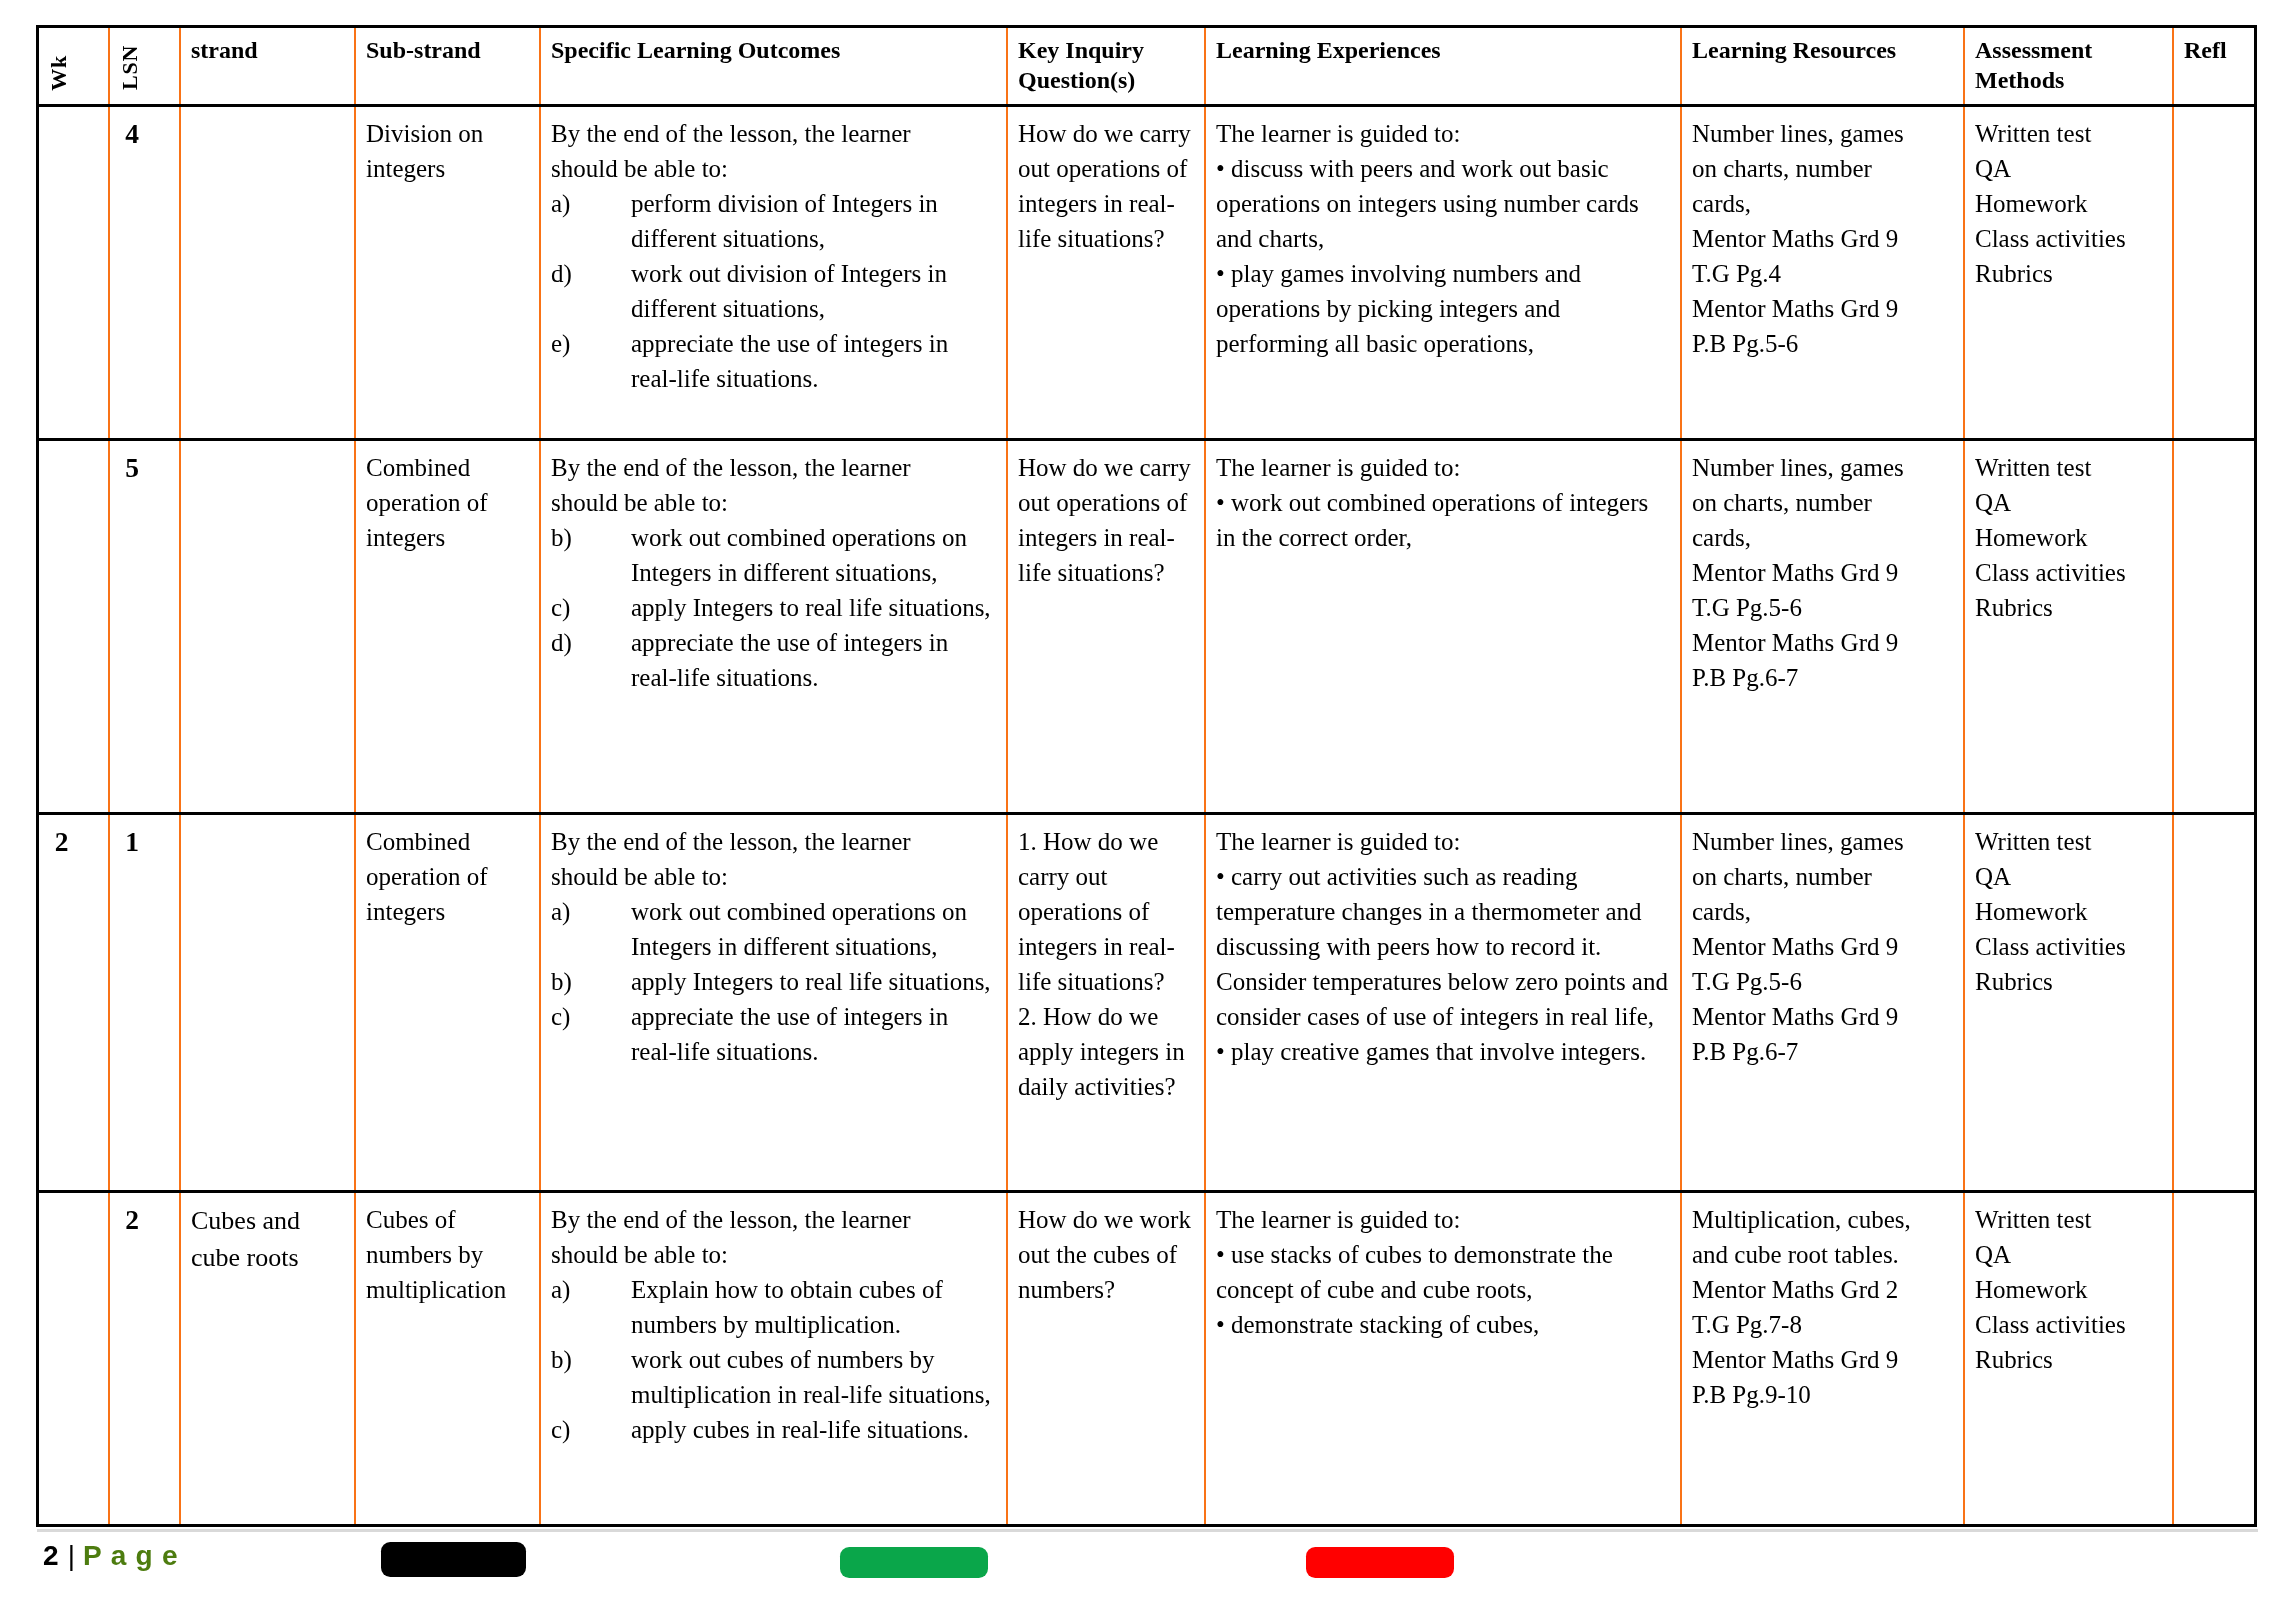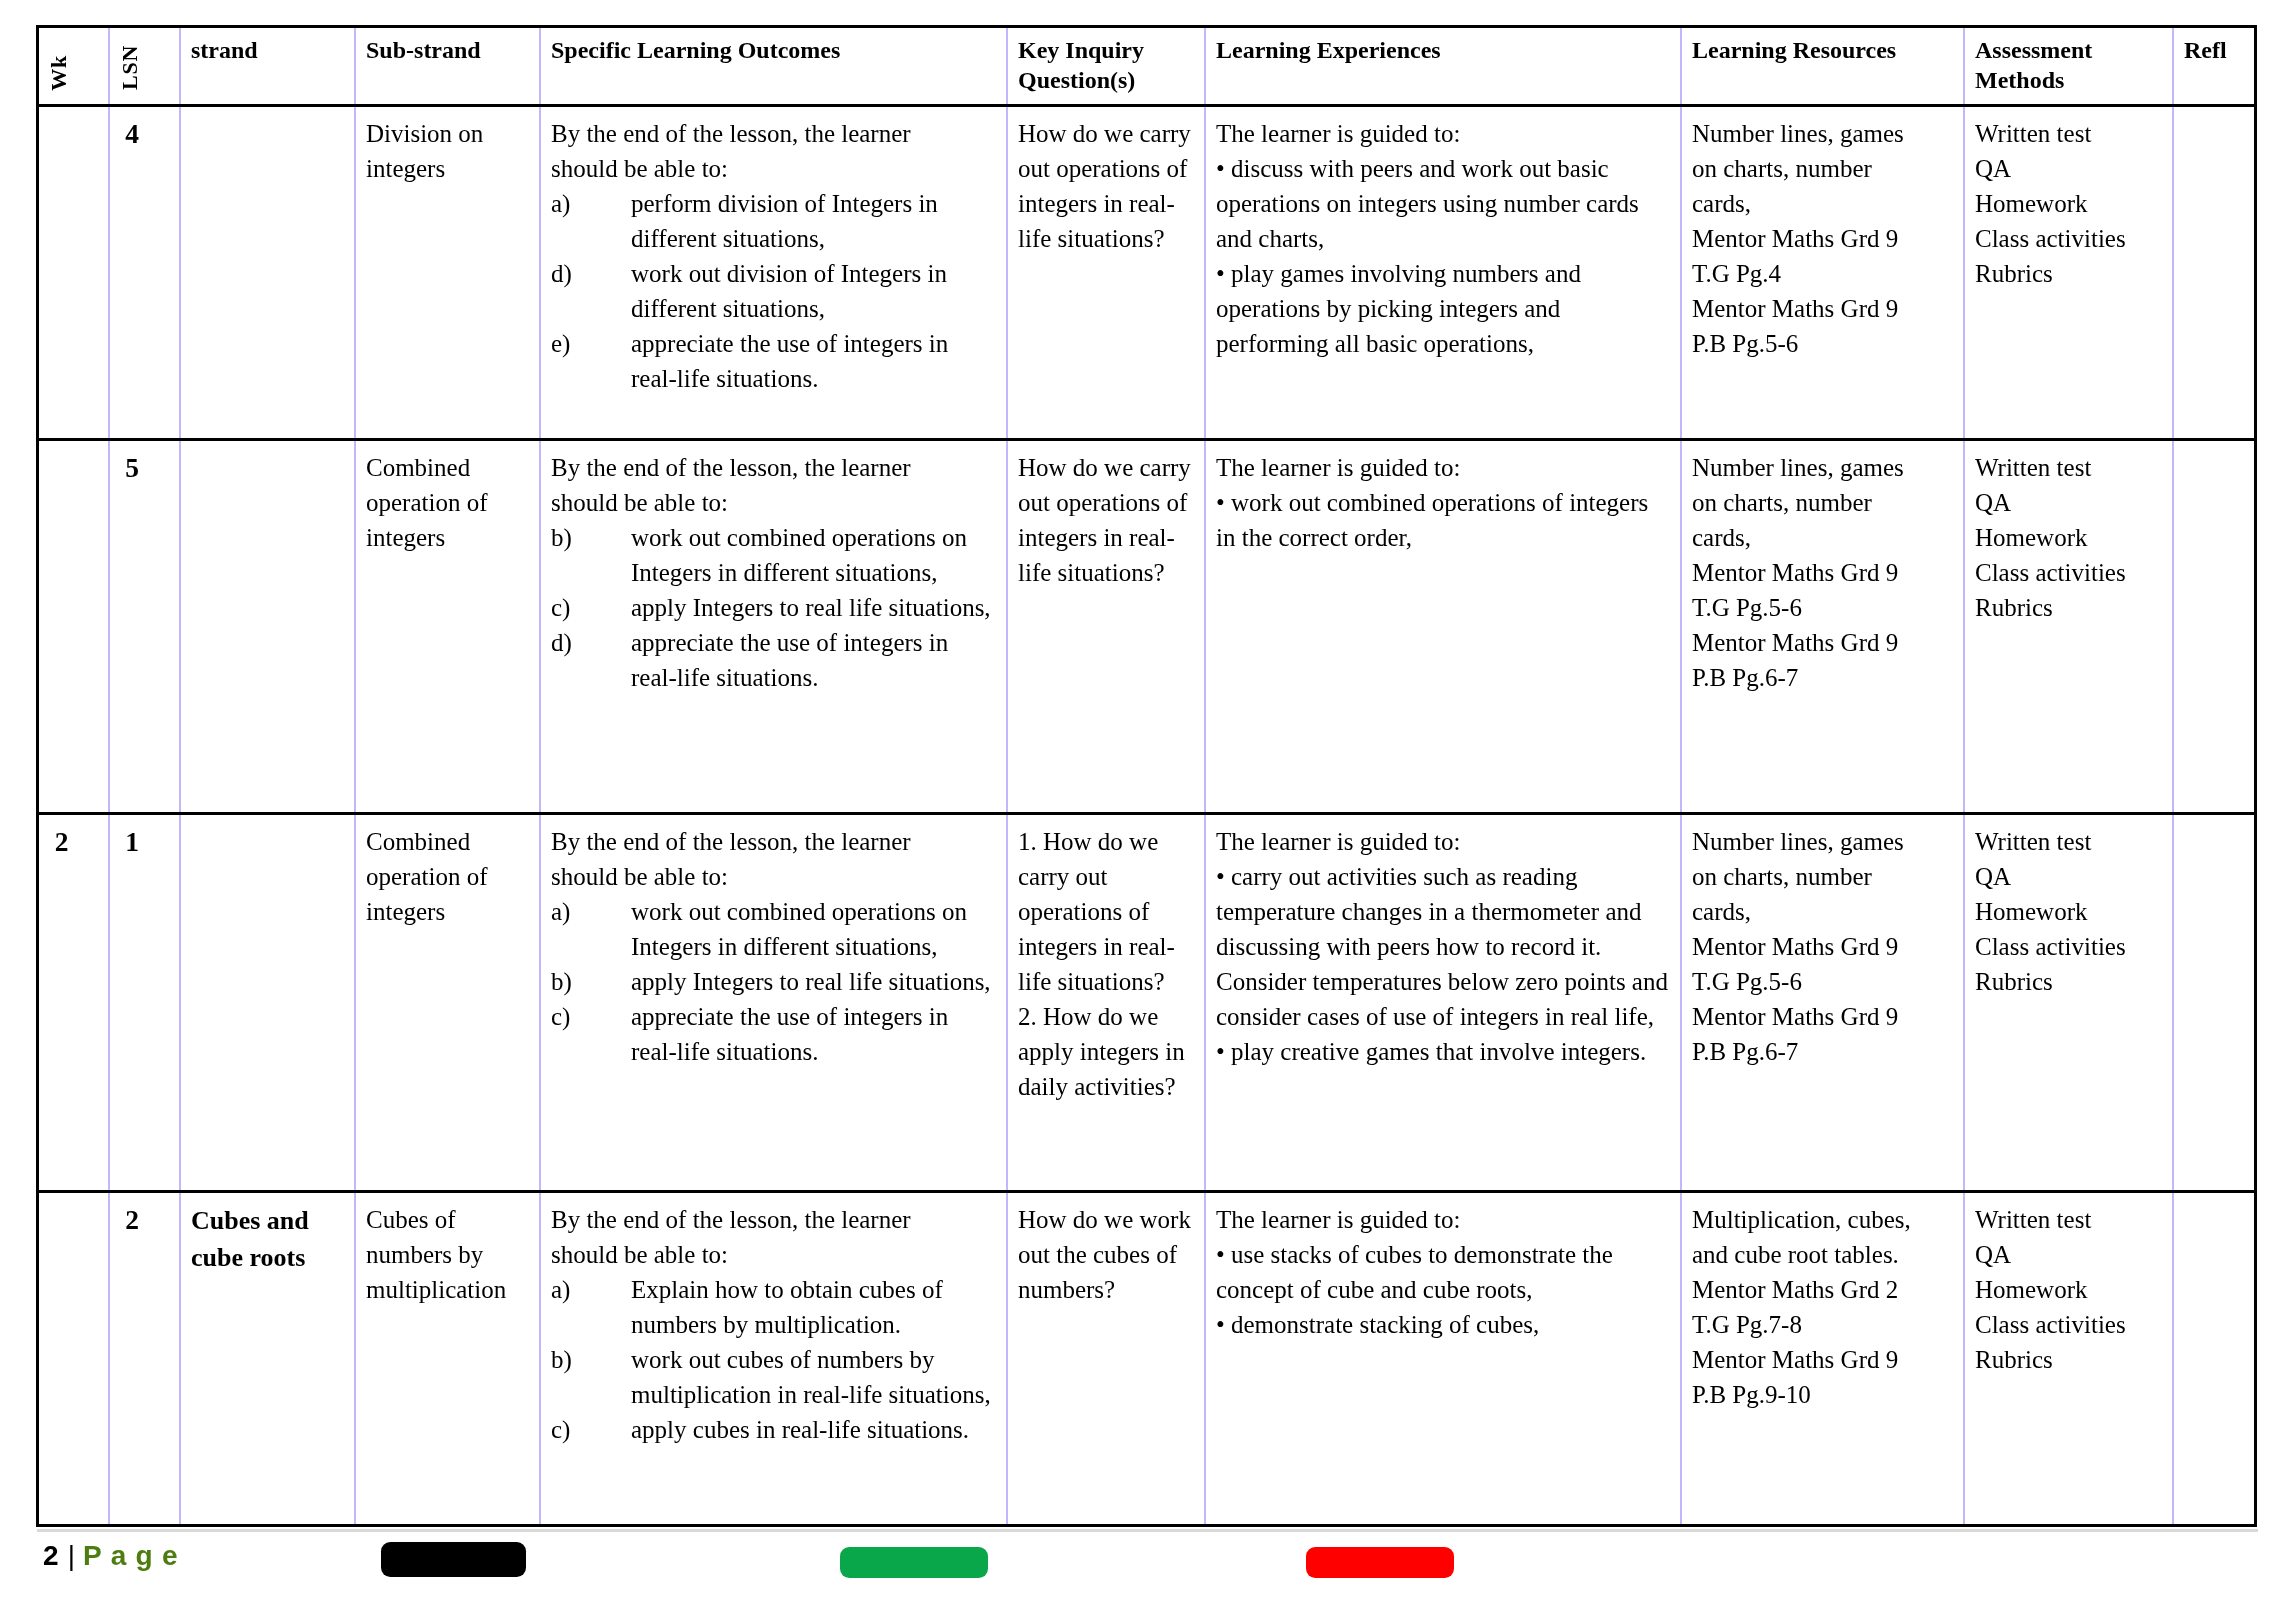--- a/index.html
+++ b/index.html
@@ -7,35 +7,35 @@
   .page {
     position:relative; width:2295px; height:1623px; background:#ffffff;
     font-family:"Liberation Serif", serif; color:#000;
   }
 
   table.sow {
     position:absolute; left:36px; top:25px;
     width:2219px; table-layout:fixed; border-collapse:collapse;
     border:3.3px solid #000;
   }
-  td { border:2px solid #c4b5fd; vertical-align:top; padding:9.2px 10.5px; font-size:25px; line-height:35px; }
+  td { border:2px solid #f97316; vertical-align:top; padding:9.2px 10.5px; font-size:25px; line-height:35px; }
   tbody tr { border-top:3.3px solid #000; }
   thead tr { border-bottom:2.6px solid #000; }
 
   
   thead td { font-weight:bold; font-size:24px; line-height:30px; padding-top:6.5px; }
   td.v-head { vertical-align:bottom; padding:3.9px 5.2px 6.5px 9.2px; }
   .vlabel {
     display:inline-block; writing-mode:vertical-rl; transform:rotate(180deg);
     font-weight:bold; font-size:22px; letter-spacing:0.7px; line-height:1;
   }
 
   
   .num { font-weight:bold; font-size:27.5px; padding-left:15.7px; }
-  .cell-strand { font-weight:bold; font-size:26px; line-height:37px; }
+  .cell-strand { font-weight:normal; font-size:26px; line-height:37px; }
   .cell-substrand { overflow-wrap:anywhere;font-family:Liberation Serif, serif; }
   .pline { max-width:458px; }
   .cell-outcomes .pline { max-width:406px; }
   .cell-resources .pline { max-width:241px; }
   .oitem { display:flex; }
   .omark { flex:0 0 37px; }
   .otext { flex:1;margin-left:43px; }
 
   
   .footer-rule { position:absolute; left:37px; top:1529px; width:2221px; height:2.6px; background:#d9d9d9; }

